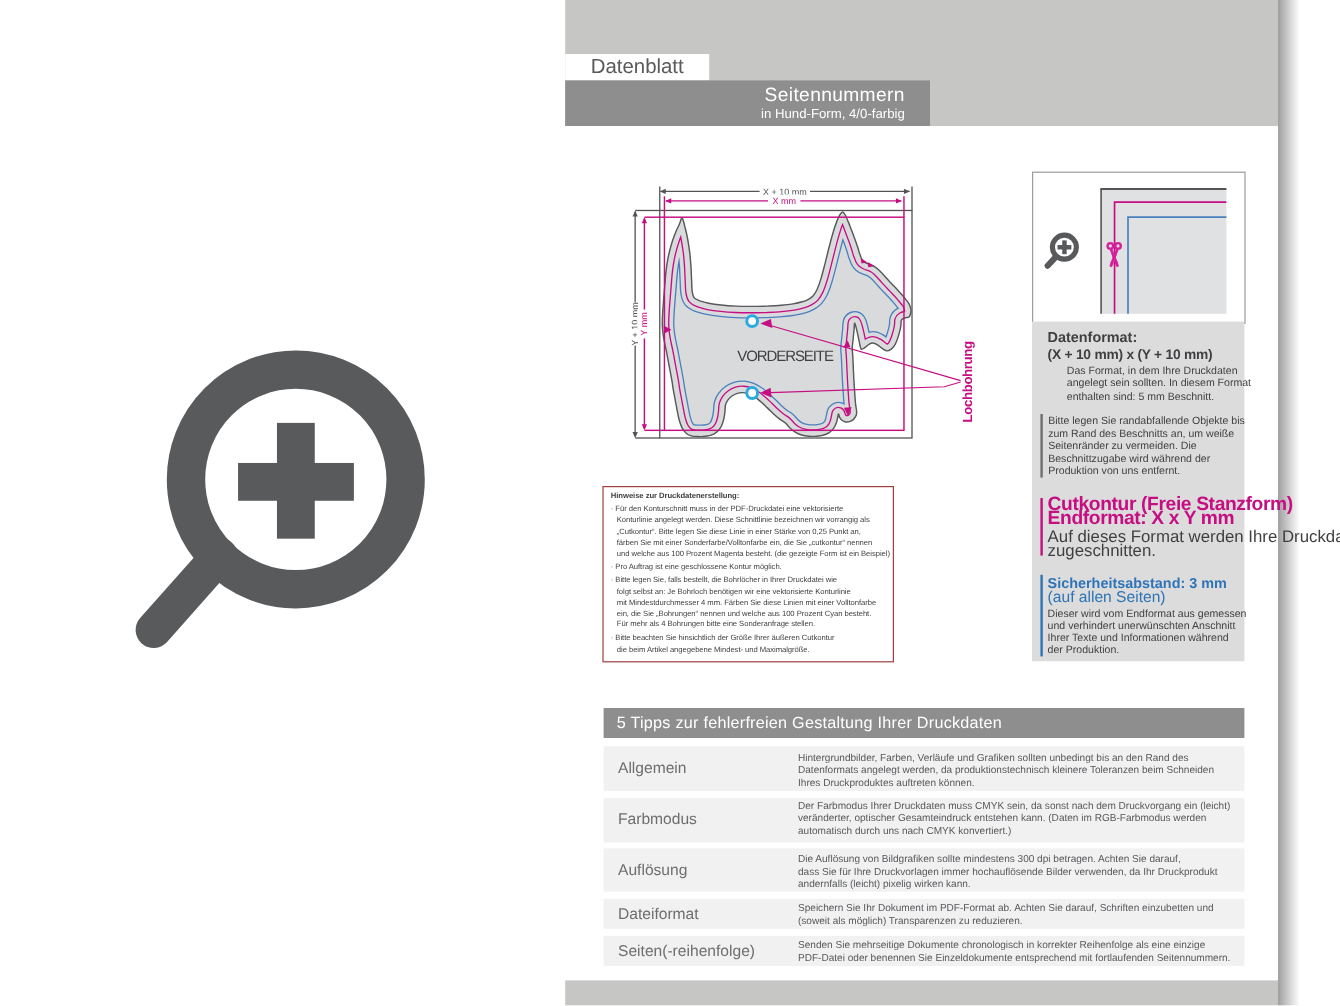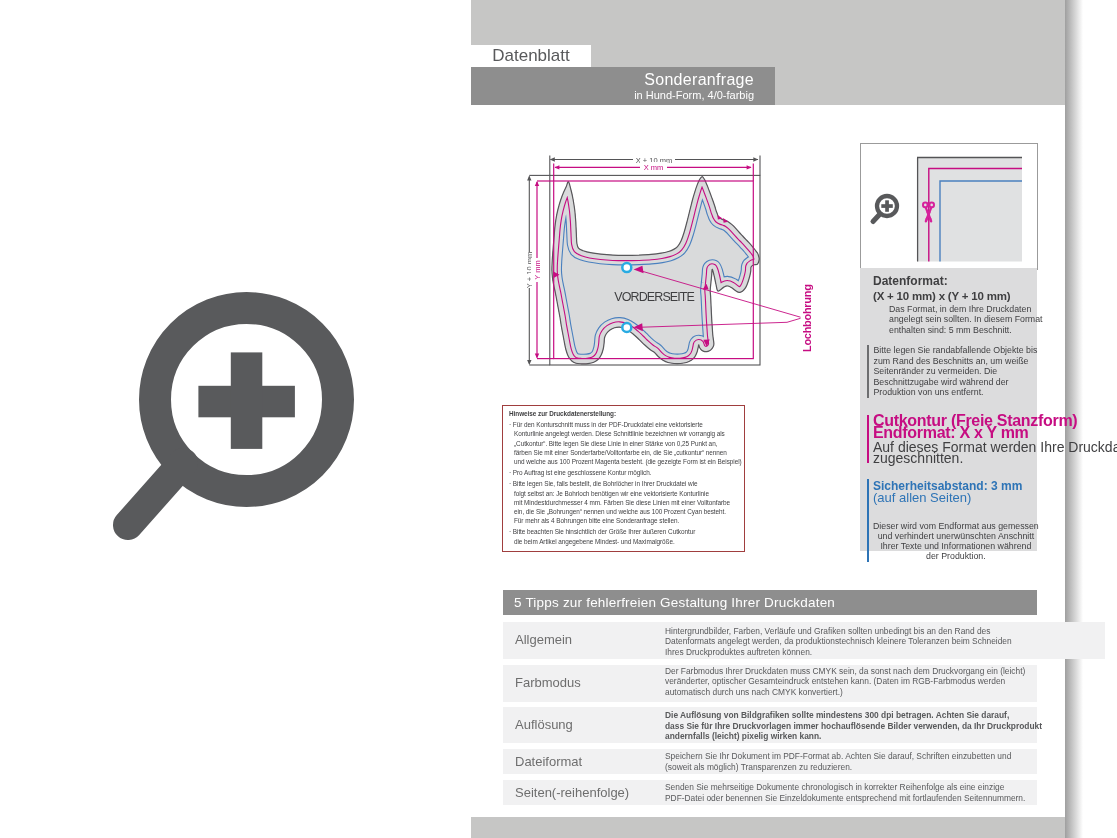--- a/index.html
+++ b/index.html
@@ -17,21 +17,21 @@
 
 <div class="abs" style="left:471px;top:0;width:594px;height:838px;background:#ffffff;"></div>
 
 <div class="abs" style="left:1065px;top:0;width:18px;height:838px;background:linear-gradient(to right,rgba(100,100,100,0.62),rgba(255,255,255,0));"></div>
 
 <div class="abs" style="left:471px;top:0;width:594px;height:105px;background:#c6c6c5;"></div>
 
 <div class="abs" style="left:471px;top:45px;width:120px;height:22px;background:#ffffff;color:#58595b;font-size:17px;line-height:22px;text-align:center;">Datenblatt</div>
 
 <div class="abs" style="left:471px;top:67px;width:304px;height:38px;background:#8e8e8e;color:#ffffff;text-align:right;">
-<div style="padding:3px 21px 0 0;font-size:16px;line-height:19px;letter-spacing:0.3px;">Sonderanfrage</div>
+<div style="padding:3px 21px 0 0;font-size:16px;line-height:19px;letter-spacing:0.3px;">Seitennummern</div>
 <div style="padding:0 21px 0 0;font-size:11px;line-height:13px;">in Hund-Form, 4/0-farbig</div>
 </div>
 
 <svg class="abs" style="left:495px;top:140px" width="340" height="235" viewBox="495 140 340 235">
 <defs>
       <clipPath id="dogc">
         <path id="dp" d="M568.5,181.8 C567.7,181.2 567.1,184.7 566.3,186.5 C565.5,188.3 564.5,190.2 563.5,192.5 C562.5,194.8 561.5,197.6 560.5,200.5 C559.5,203.4 558.6,206.8 557.8,210.0 C557.0,213.2 556.4,216.3 555.9,219.5 C555.4,222.7 555.0,225.8 554.7,229.0 C554.4,232.2 554.2,235.5 553.9,239.0 C553.6,242.5 553.3,246.3 553.0,250.0 C552.7,253.7 552.4,257.7 552.2,261.0 C552.0,264.3 551.9,267.2 551.9,270.0 C551.9,272.8 552.2,275.3 552.5,278.0 C552.8,280.7 553.4,283.5 553.9,286.0 C554.4,288.5 554.9,290.5 555.4,293.0 C555.9,295.5 556.4,298.3 556.9,301.0 C557.4,303.7 557.9,306.3 558.4,309.0 C558.9,311.7 559.4,314.2 559.9,317.0 C560.4,319.8 560.8,323.2 561.3,326.0 C561.8,328.8 562.3,331.3 562.8,334.0 C563.3,336.7 563.8,339.3 564.3,342.0 C564.8,344.7 565.3,347.5 566.0,350.0 C566.7,352.5 567.5,355.0 568.5,356.8 C569.5,358.6 570.5,359.9 571.8,361.0 C573.0,362.1 574.4,362.7 576.0,363.2 C577.6,363.7 579.5,363.7 581.5,363.8 C583.5,363.9 586.0,363.9 588.0,363.6 C590.0,363.3 592.1,362.9 593.8,362.2 C595.5,361.5 597.0,360.4 598.3,359.2 C599.5,358.0 600.5,356.5 601.3,354.8 C602.1,353.1 602.7,351.0 603.2,349.0 C603.7,347.0 603.9,344.9 604.1,343.0 C604.3,341.1 604.2,339.1 604.6,337.5 C605.0,335.9 605.6,334.8 606.5,333.5 C607.4,332.2 608.7,330.9 610.0,330.0 C611.3,329.1 612.9,328.3 614.5,327.8 C616.1,327.3 617.8,327.1 619.5,327.2 C621.2,327.3 622.8,327.7 624.5,328.4 C626.2,329.1 627.8,330.1 629.5,331.2 C631.2,332.3 632.8,333.8 634.5,335.2 C636.2,336.6 637.8,338.3 639.5,339.9 C641.2,341.5 642.8,343.2 644.5,344.8 C646.2,346.4 648.3,348.2 650.0,349.5 C651.7,350.8 653.1,351.3 654.5,352.5 C655.9,353.7 657.1,355.5 658.5,356.8 C659.9,358.1 661.4,359.4 663.0,360.3 C664.6,361.2 666.2,362.0 668.0,362.5 C669.8,363.0 671.9,363.3 674.0,363.5 C676.1,363.7 678.4,363.7 680.5,363.5 C682.6,363.3 684.7,363.0 686.5,362.5 C688.3,362.0 689.9,361.2 691.3,360.3 C692.7,359.4 693.8,358.1 694.8,356.8 C695.8,355.5 696.4,353.9 697.0,352.3 C697.6,350.7 697.9,348.5 698.2,347.3 C698.5,346.1 698.5,344.8 698.8,344.9 C699.0,345.0 699.2,346.9 699.7,347.8 C700.2,348.7 700.9,349.6 701.7,350.2 C702.5,350.8 703.7,351.4 704.7,351.6 C705.7,351.8 706.9,351.7 707.9,351.4 C708.9,351.1 710.0,350.6 710.8,349.9 C711.6,349.2 712.4,348.2 712.9,347.2 C713.4,346.2 713.9,345.7 713.9,343.7 C713.9,341.7 713.1,338.6 712.8,335.0 C712.5,331.4 712.2,326.3 711.9,322.0 C711.6,317.7 711.4,313.3 711.2,309.0 C711.0,304.7 710.8,299.1 710.6,296.0 C710.4,292.9 710.2,292.7 710.2,290.5 C710.2,288.3 710.6,285.6 710.9,283.0 C711.1,280.4 711.5,277.3 711.7,275.0 C711.9,272.7 711.9,269.1 712.3,269.3 C712.7,269.6 713.7,274.0 714.3,276.5 C714.9,279.0 715.5,282.1 716.0,284.5 C716.5,286.9 716.8,289.9 717.6,290.8 C718.4,291.7 719.6,290.3 720.6,289.7 C721.6,289.1 722.8,287.7 723.9,287.1 C725.0,286.5 726.2,285.8 727.4,285.9 C728.6,285.9 729.9,286.6 731.3,287.4 C732.6,288.2 734.2,289.8 735.5,290.6 C736.8,291.4 738.1,292.3 739.3,292.4 C740.4,292.5 741.5,291.8 742.4,291.2 C743.3,290.6 744.2,289.7 744.9,288.7 C745.6,287.7 746.2,286.6 746.8,285.2 C747.4,283.8 748.0,282.1 748.5,280.5 C749.0,278.9 749.5,277.1 749.9,275.5 C750.3,273.9 750.6,272.2 750.8,270.8 C751.0,269.4 750.7,268.1 751.0,267.2 C751.3,266.3 751.8,265.9 752.5,265.5 C753.2,265.1 754.2,264.9 755.0,264.7 C755.8,264.5 756.7,264.6 757.3,264.2 C757.9,263.8 758.3,262.9 758.6,262.0 C758.9,261.1 759.2,259.9 759.2,258.8 C759.2,257.7 758.7,256.4 758.4,255.4 C758.1,254.4 757.9,253.8 757.3,252.8 C756.7,251.8 755.7,250.7 754.8,249.5 C753.9,248.3 752.8,247.1 751.8,245.9 C750.8,244.7 749.6,243.4 748.5,242.2 C747.4,241.0 746.3,239.9 745.3,238.8 C744.3,237.7 743.2,236.7 742.3,235.7 C741.4,234.7 740.6,233.9 739.8,233.0 C739.0,232.1 738.2,231.2 737.3,230.2 C736.4,229.2 735.5,228.2 734.6,227.2 C733.7,226.2 732.7,225.3 731.7,224.4 C730.7,223.5 729.6,222.7 728.5,222.0 C727.4,221.3 726.3,220.8 725.3,220.4 C724.2,220.0 723.2,219.8 722.2,219.4 C721.2,219.0 720.2,218.5 719.5,217.9 C718.8,217.3 718.4,216.5 718.0,215.7 C717.6,214.9 717.3,213.7 717.0,213.0 C716.7,212.3 716.7,212.4 716.3,211.3 C715.9,210.2 715.5,208.3 714.8,206.2 C714.1,204.1 713.1,201.2 712.2,198.8 C711.3,196.4 710.4,193.8 709.5,191.5 C708.6,189.2 707.8,187.0 707.0,185.1 C706.2,183.2 705.5,181.3 704.8,180.0 C704.1,178.7 703.4,177.6 702.9,177.1 C702.4,176.6 702.2,176.5 701.7,176.9 C701.2,177.3 700.4,178.2 699.6,179.5 C698.9,180.8 698.0,182.8 697.2,184.9 C696.4,187.0 695.5,189.6 694.7,192.3 C693.9,195.0 693.0,197.9 692.2,201.0 C691.4,204.1 690.6,207.4 689.7,210.8 C688.9,214.2 688.0,217.8 687.1,221.3 C686.2,224.8 685.2,228.7 684.2,232.0 C683.2,235.3 682.1,238.6 681.0,241.0 C679.9,243.4 678.7,245.2 677.5,246.6 C676.3,248.0 675.2,248.6 673.7,249.4 C672.2,250.2 670.6,250.9 668.5,251.5 C666.4,252.1 663.9,252.7 661.0,253.2 C658.1,253.7 654.7,254.1 651.0,254.4 C647.3,254.7 643.2,254.9 639.0,255.1 C634.8,255.2 630.3,255.3 626.0,255.3 C621.7,255.3 617.2,255.3 613.0,255.1 C608.8,254.9 604.8,254.6 601.0,254.2 C597.2,253.8 593.5,253.3 590.5,252.7 C587.5,252.1 585.2,251.4 583.2,250.7 C581.2,249.9 579.5,249.4 578.5,248.2 C577.5,247.0 577.3,246.0 576.9,243.5 C576.5,241.0 576.5,236.6 576.3,233.0 C576.1,229.4 576.0,225.8 575.8,222.0 C575.5,218.2 575.2,214.2 574.8,210.5 C574.3,206.8 573.7,202.9 573.1,199.5 C572.5,196.1 571.8,192.9 571.0,190.0 C570.2,187.1 569.3,182.4 568.5,181.8 Z"></path>
       </clipPath>
     </defs>
 
@@ -161,39 +161,39 @@
 <div class="abs" style="left:7px;top:77px;border-left:2px solid #6d6e70;padding-left:4.5px;font-size:8.8px;line-height:10.5px;">Bitte legen Sie randabfallende Objekte bis<br>zum Rand des Beschnitts an, um weiße<br>Seitenränder zu vermeiden. Die<br>Beschnittzugabe wird während der<br>Produktion von uns entfernt.</div>
 
 <div class="abs" style="left:7px;top:146.5px;border-left:2.5px solid #c60d82;padding-left:4px;">
 <div style="font-size:16px;font-weight:bold;line-height:12.8px;letter-spacing:-0.3px;color:#c60d82;">Cutkontur (Freie Stanzform)<br>Endformat: X x Y mm</div>
 <div style="font-size:14px;line-height:10.5px;margin-top:2px;">Auf dieses Format werden Ihre Druckdaten<br>zugeschnitten.</div>
 </div>
 
 <div class="abs" style="left:7px;top:211px;border-left:2.5px solid #2e74b6;padding-left:4px;">
 <div style="font-size:12px;font-weight:bold;color:#2e74b6;">Sicherheitsabstand: 3 mm</div>
 <div style="font-size:13px;line-height:9.5px;color:#2e74b6;">(auf allen Seiten)</div>
-<div style="font-size:8.8px;line-height:10.3px;margin-top:18px;text-align:center;">Dieser wird vom Endformat aus gemessen<br>und verhindert unerwünschten Anschnitt<br>Ihrer Texte und Informationen während<br>der Produktion.</div>
+<div style="font-size:8.8px;line-height:10.3px;margin-top:3px;">Dieser wird vom Endformat aus gemessen<br>und verhindert unerwünschten Anschnitt<br>Ihrer Texte und Informationen während<br>der Produktion.</div>
 </div>
 </div>
 
 <div class="abs" style="left:503px;top:589.5px;width:534px;height:25px;background:#8e8e8e;color:#ffffff;font-size:13.5px;line-height:25px;letter-spacing:0.2px;"><span style="padding-left:11px;">5 Tipps zur fehlerfreien Gestaltung Ihrer Druckdaten</span></div>
 
-<div class="abs" style="left:503px;top:622px;width:602px;height:37px;background:#f1f1f2;">
+<div class="abs" style="left:503px;top:622px;width:534px;height:37px;background:#f1f1f2;">
 <div class="abs" style="left:12px;top:10px;font-size:13px;color:#6e6e6e;">Allgemein</div>
 <div class="abs" style="left:162px;top:3.5px;font-size:8.4px;line-height:10.6px;color:#58595b;white-space:nowrap;">Hintergrundbilder, Farben, Verläufe und Grafiken sollten unbedingt bis an den Rand des<br>Datenformats angelegt werden, da produktionstechnisch kleinere Toleranzen beim Schneiden<br>Ihres Druckproduktes auftreten können.</div>
 </div>
 
 <div class="abs" style="left:503px;top:664.5px;width:534px;height:37px;background:#f1f1f2;">
 <div class="abs" style="left:12px;top:10px;font-size:13px;color:#6e6e6e;">Farbmodus</div>
 <div class="abs" style="left:162px;top:1px;font-size:8.4px;line-height:10.6px;color:#58595b;white-space:nowrap;">Der Farbmodus Ihrer Druckdaten muss CMYK sein, da sonst nach dem Druckvorgang ein (leicht)<br>veränderter, optischer Gesamteindruck entstehen kann. (Daten im RGB-Farbmodus werden<br>automatisch durch uns nach CMYK konvertiert.)</div>
 </div>
 
 <div class="abs" style="left:503px;top:707px;width:534px;height:36px;background:#f1f1f2;">
 <div class="abs" style="left:12px;top:9.5px;font-size:13px;color:#6e6e6e;">Auflösung</div>
-<div class="abs" style="left:162px;top:3px;font-size:8.4px;line-height:10.6px;color:#58595b;white-space:nowrap;font-weight:bold;">Die Auflösung von Bildgrafiken sollte mindestens 300 dpi betragen. Achten Sie darauf,<br>dass Sie für Ihre Druckvorlagen immer hochauflösende Bilder verwenden, da Ihr Druckprodukt<br>andernfalls (leicht) pixelig wirken kann.</div>
+<div class="abs" style="left:162px;top:3px;font-size:8.4px;line-height:10.6px;color:#58595b;white-space:nowrap;">Die Auflösung von Bildgrafiken sollte mindestens 300 dpi betragen. Achten Sie darauf,<br>dass Sie für Ihre Druckvorlagen immer hochauflösende Bilder verwenden, da Ihr Druckprodukt<br>andernfalls (leicht) pixelig wirken kann.</div>
 </div>
 
 <div class="abs" style="left:503px;top:748.5px;width:534px;height:25.5px;background:#f1f1f2;">
 <div class="abs" style="left:12px;top:5.5px;font-size:13px;color:#6e6e6e;">Dateiformat</div>
 <div class="abs" style="left:162px;top:2.5px;font-size:8.4px;line-height:10.6px;color:#58595b;white-space:nowrap;">Speichern Sie Ihr Dokument im PDF-Format ab. Achten Sie darauf, Schriften einzubetten und<br>(soweit als möglich) Transparenzen zu reduzieren.</div>
 </div>
 
 <div class="abs" style="left:503px;top:779.5px;width:534px;height:25.5px;background:#f1f1f2;">
 <div class="abs" style="left:12px;top:5.5px;font-size:13px;color:#6e6e6e;">Seiten(-reihenfolge)</div>
 <div class="abs" style="left:162px;top:2.5px;font-size:8.4px;line-height:10.6px;color:#58595b;white-space:nowrap;">Senden Sie mehrseitige Dokumente chronologisch in korrekter Reihenfolge als eine einzige<br>PDF-Datei oder benennen Sie Einzeldokumente entsprechend mit fortlaufenden Seitennummern.</div>

